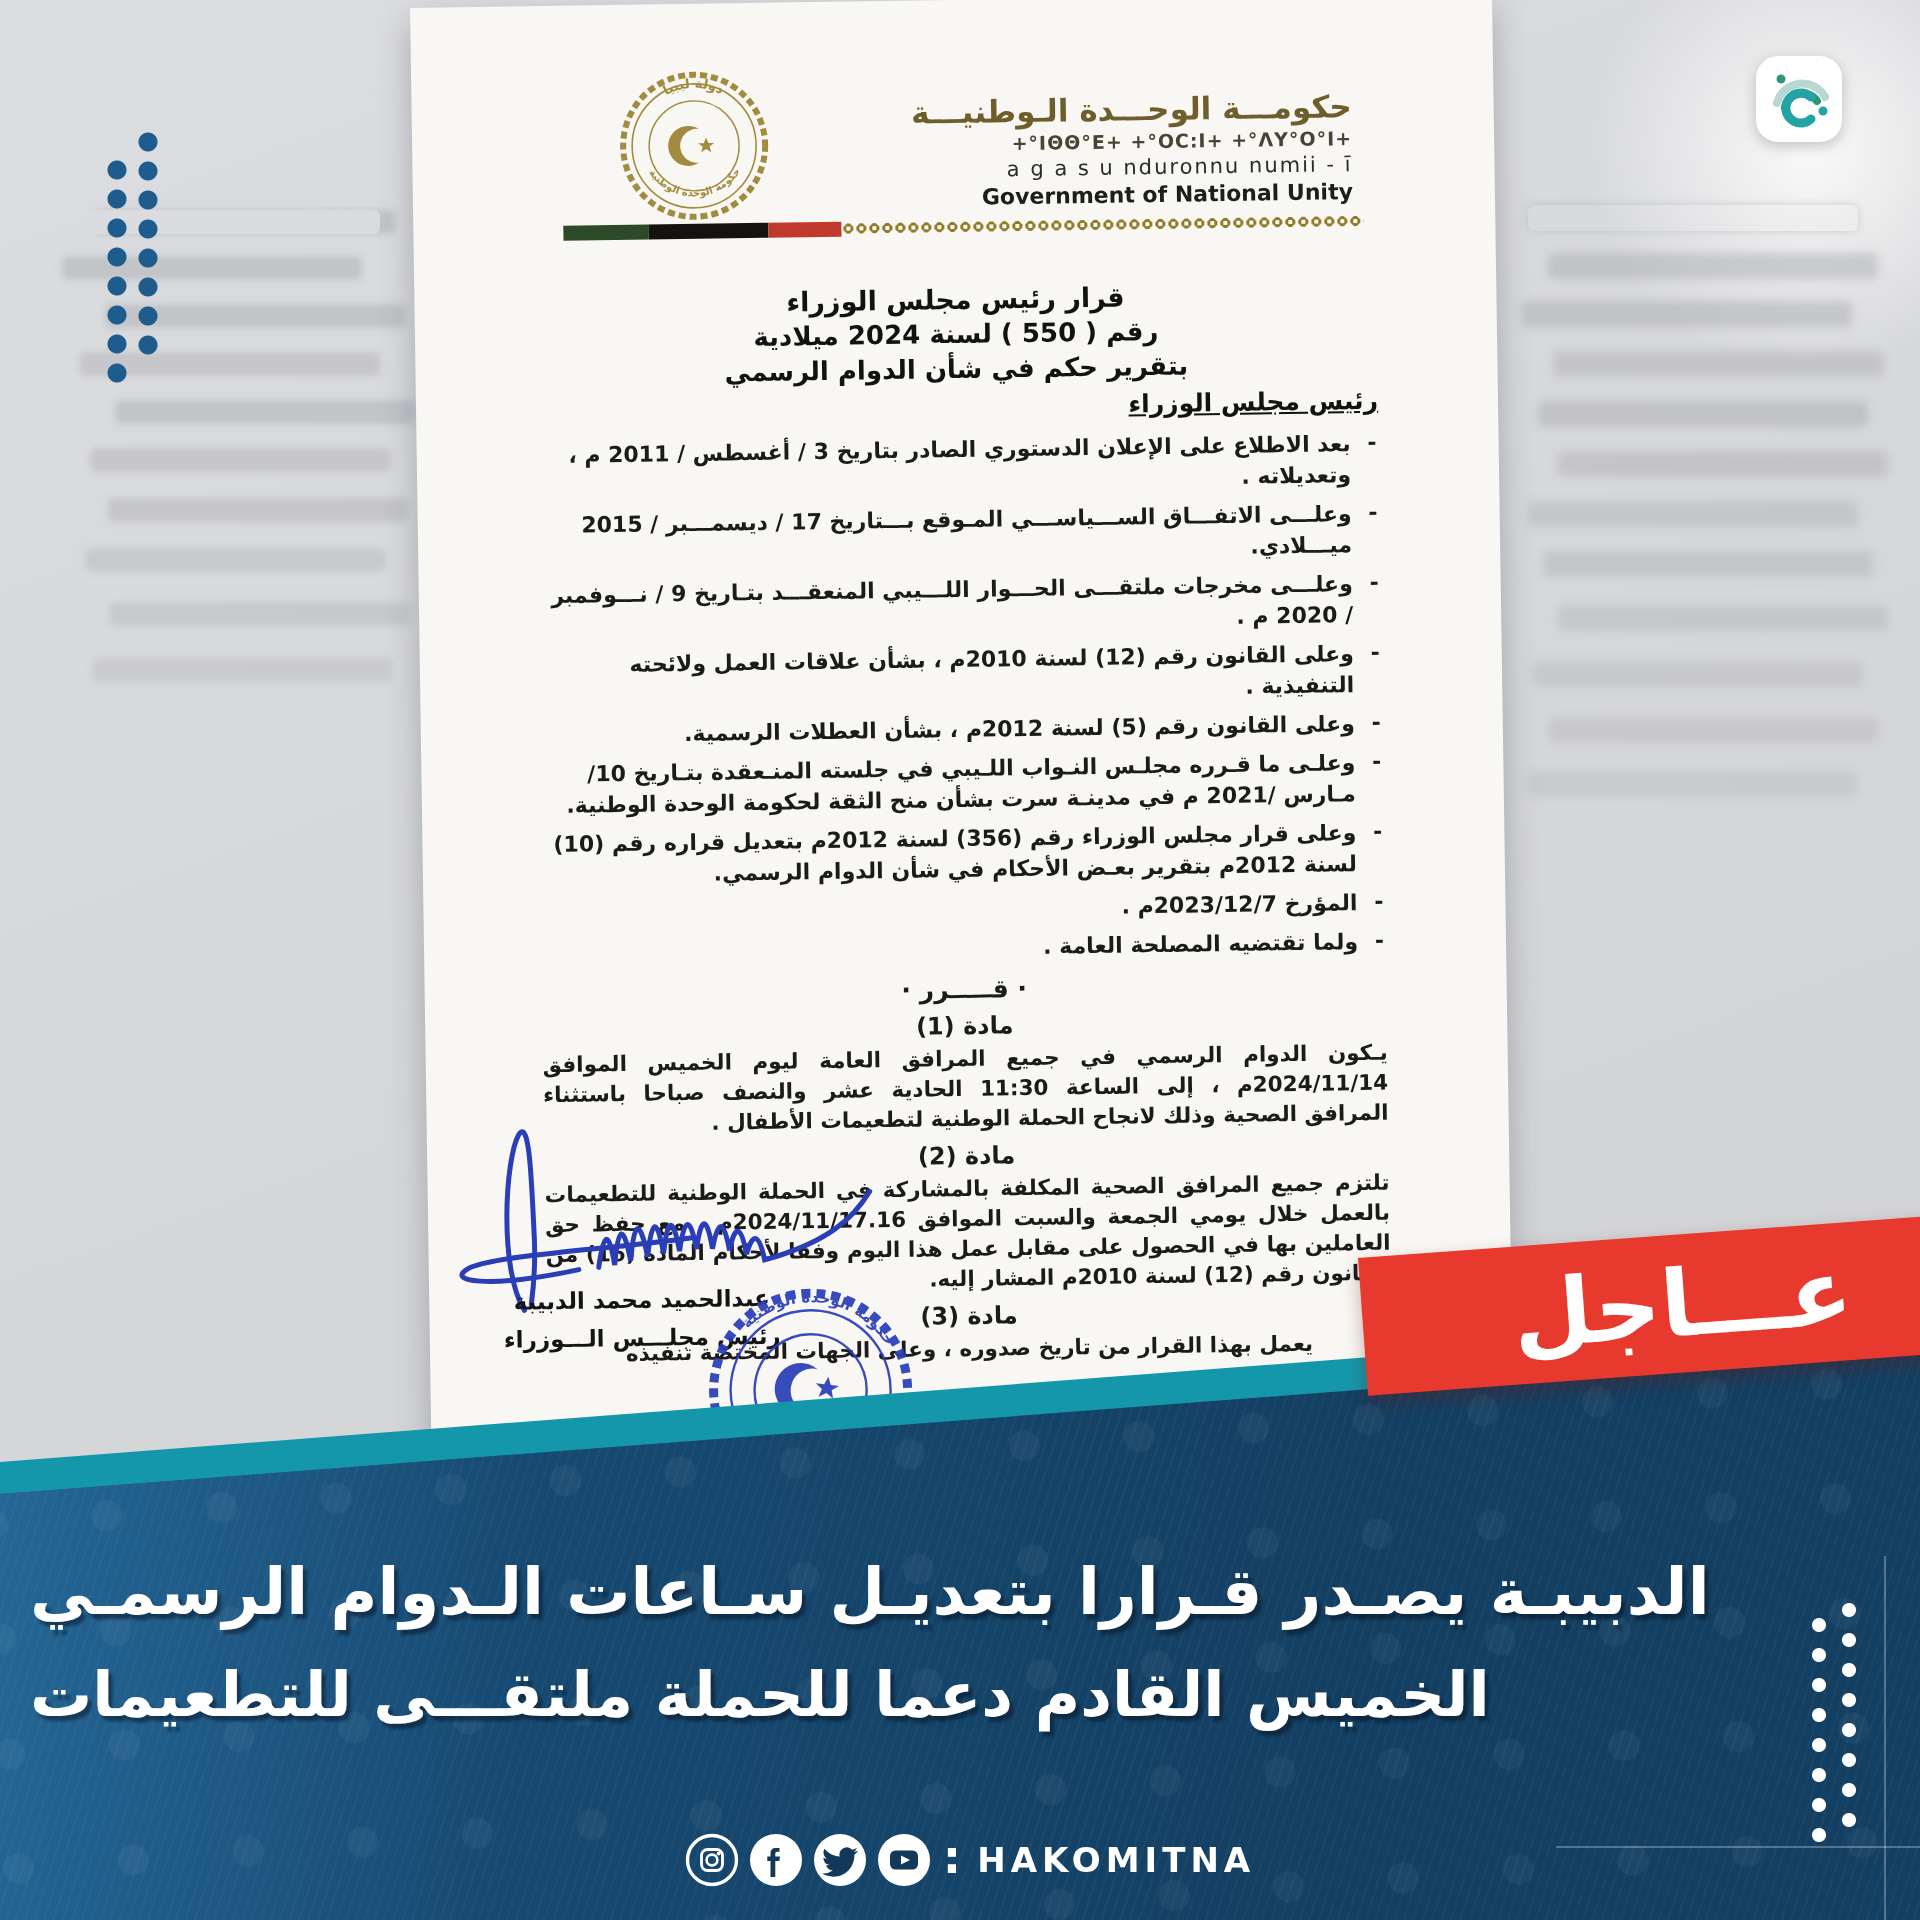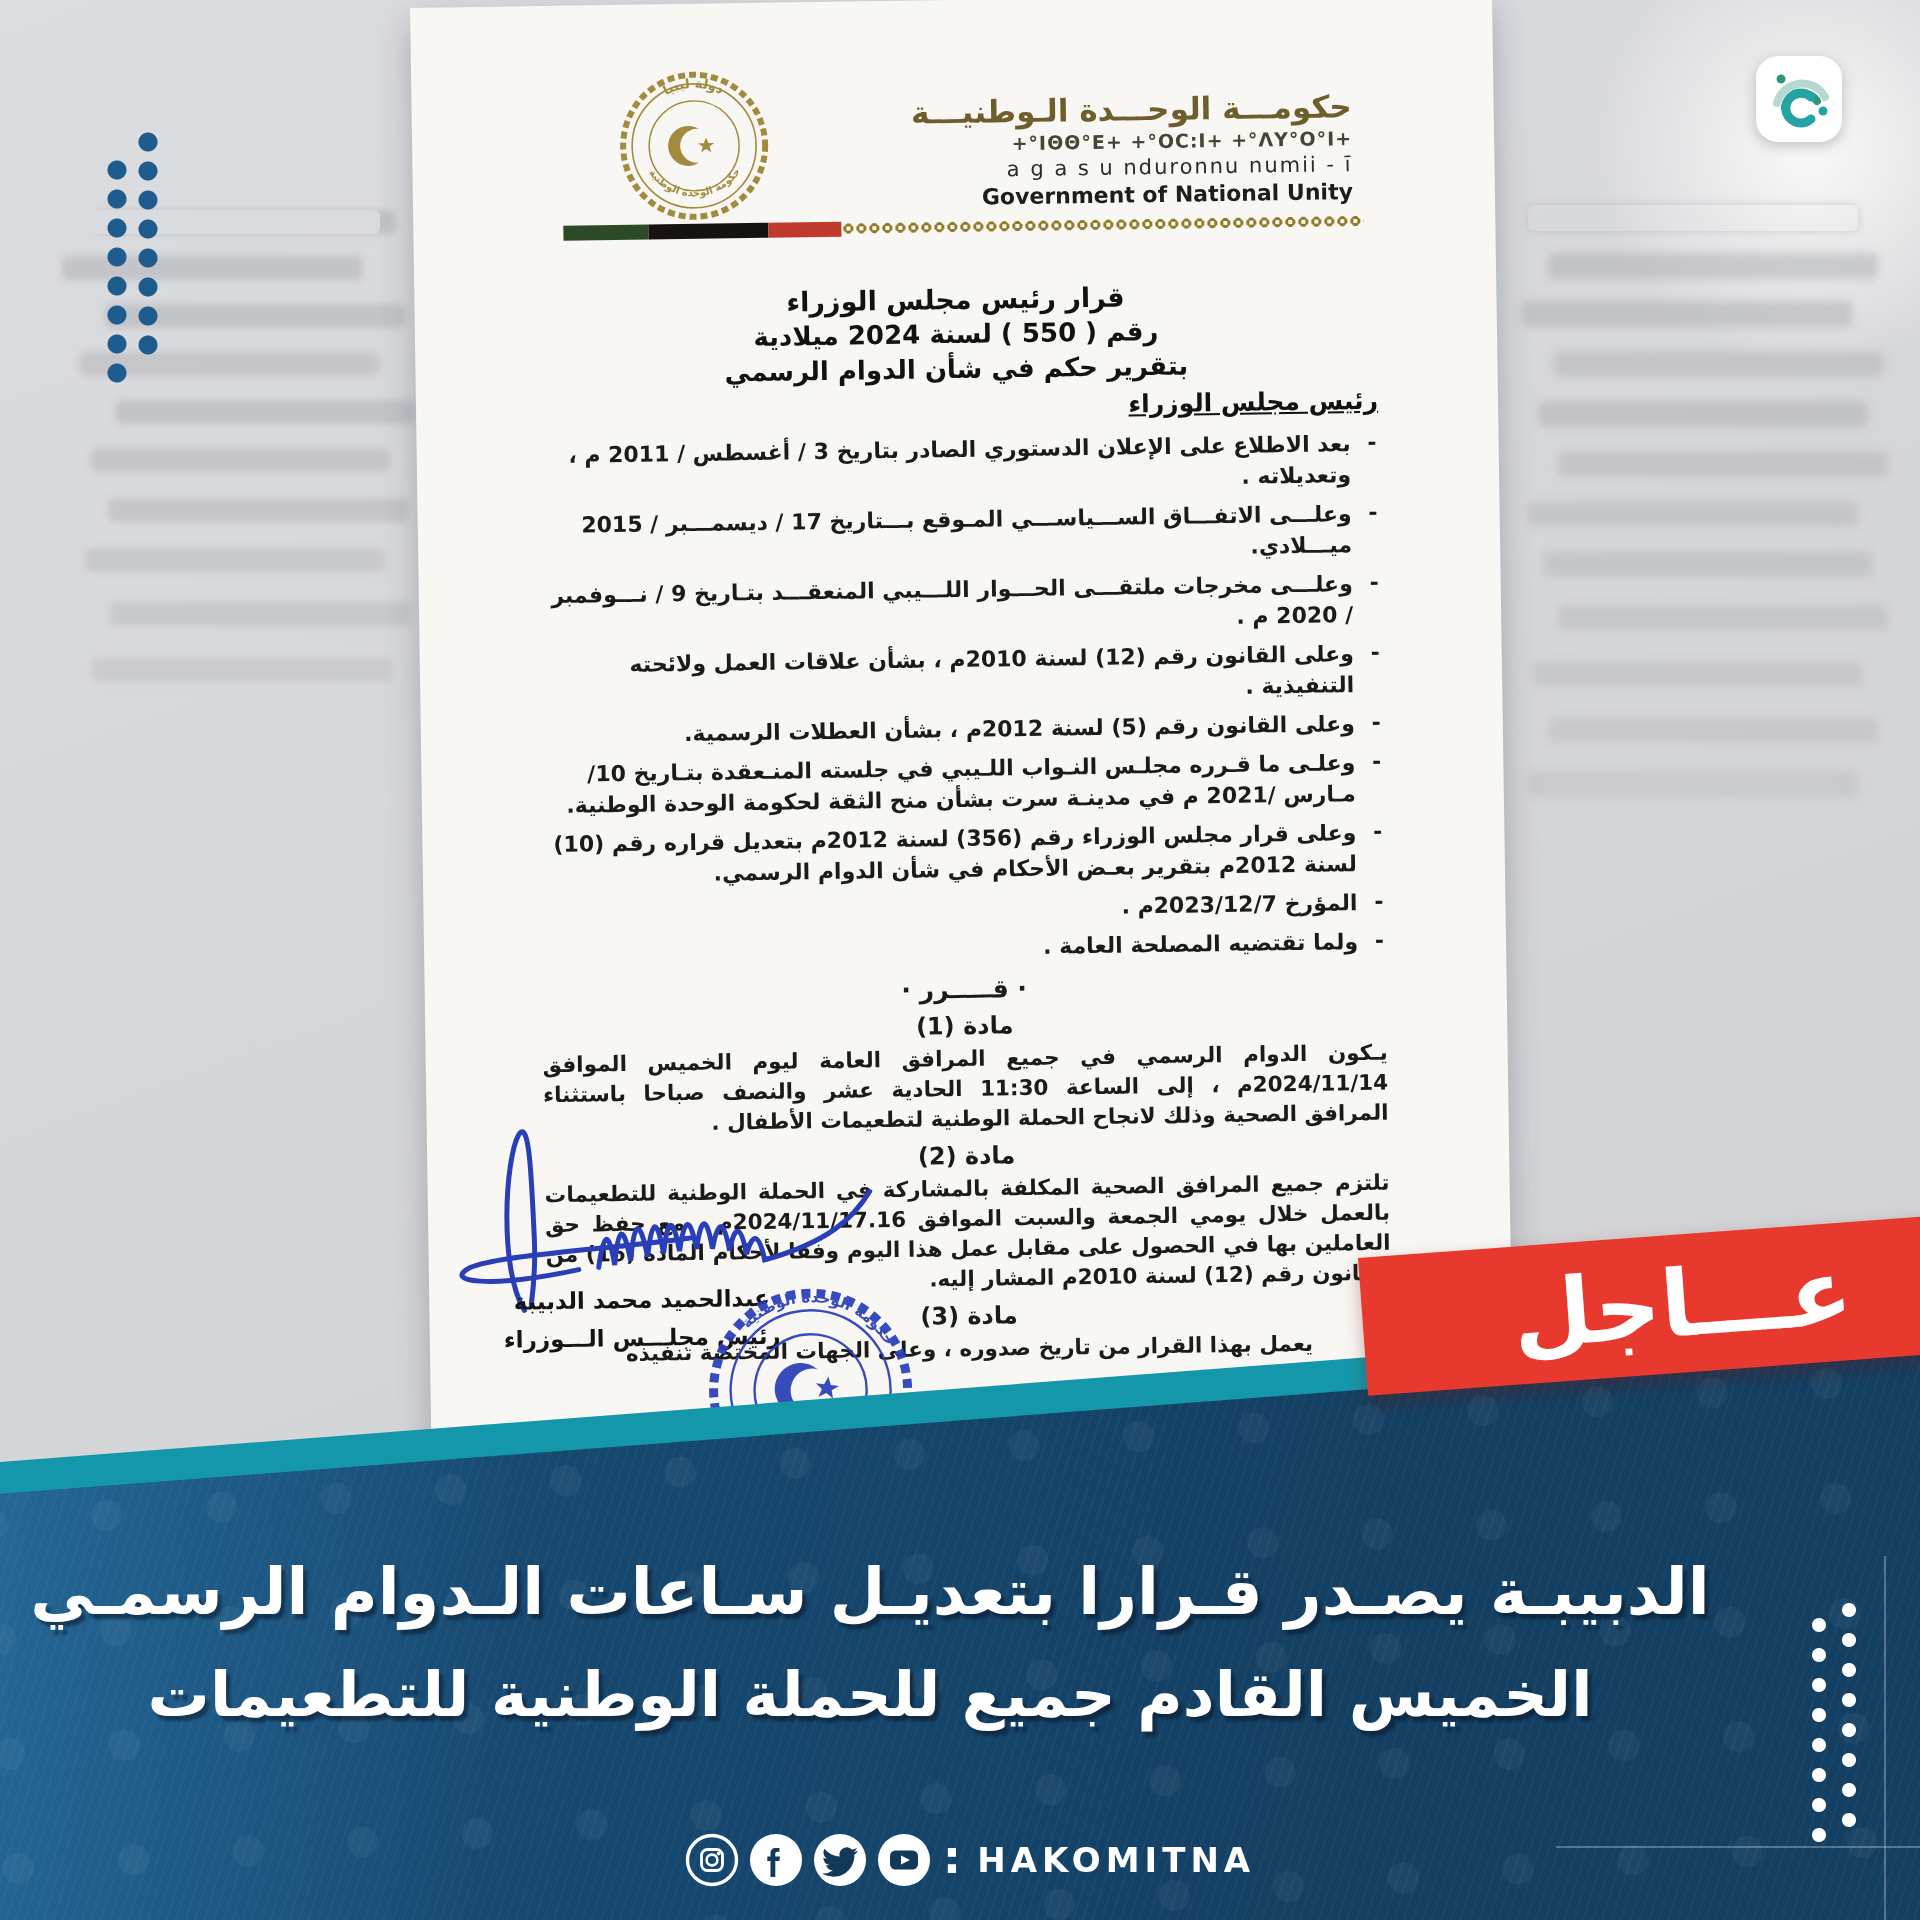--- a/index.html
+++ b/index.html
@@ -66,21 +66,21 @@
     transform:rotate(-4.38deg);transform-origin:0 0;background-color:#133f62;
     background-image:
       radial-gradient(circle at 30px 30px,rgba(255,255,255,.045) 15px,rgba(0,0,0,0) 16px),
       repeating-linear-gradient(112deg,rgba(255,255,255,.03) 0 2px,rgba(0,0,0,0) 2px 9px),
       linear-gradient(100deg,rgba(52,138,196,.55) 0%,rgba(30,94,146,.3) 25%,rgba(0,0,0,0) 60%);
     background-size:115px 115px,auto,auto;}
   .urgent{left:1358px;top:1258px;width:640px;height:138px;background:#e8392e;
     transform:rotate(-4.2deg);transform-origin:0 0;display:flex;align-items:center;justify-content:center;
     color:#fff;font-size:92px;font-weight:bold;box-shadow:0 8px 18px rgba(110,20,12,.35);}
   
-  .headline{left:30px;top:1548px;width:1680px;text-align:center;direction:rtl;color:#fff;
+  .headline{left:30px;top:1548px;width:1680px;text-align:left;direction:rtl;color:#fff;
     font-weight:bold;text-shadow:4px 5px 3px rgba(8,20,35,.5);}
   .hl1{font-size:64px;line-height:1.4;}
   .hl2{font-size:62px;line-height:1.4;margin-top:14px;}
   .wdots{width:26px;background-image:radial-gradient(circle at 13px 13px,#ffffff 6.5px,rgba(0,0,0,0) 7.5px);
     background-size:26px 30px;background-repeat:repeat-y;}
   .vline{left:1884px;top:1556px;width:2px;height:364px;background:rgba(255,255,255,.28);}
   .hline{left:1556px;top:1846px;width:364px;height:2px;background:rgba(255,255,255,.28);}
   
   .social{left:660px;top:1828px;width:620px;height:64px;display:flex;align-items:center;
     justify-content:center;gap:10px;color:#fff;}
@@ -202,21 +202,21 @@
 
   <div class="abs teal"></div>
   <div class="abs navy"></div>
 
   <div class="abs urgent">
     <span>عـــاجل</span>
   </div>
 
   <div class="abs headline">
     <div class="hl1">الدبيبـة يصـدر قـرارا بتعديـل سـاعات الـدوام الرسمـي</div>
-    <div class="hl2">الخميس القادم جميع للحملة الوطنية للتطعيمات</div>
+    <div class="hl2">الخميس القادم دعما للحملة ملتقـــى للتطعيمات</div>
   </div>
 
   <div class="abs wdots" style="left:1806px;top:1612px;height:240px;"></div>
   <div class="abs wdots" style="left:1836px;top:1597px;height:240px;"></div>
   <div class="abs vline"></div>
   <div class="abs hline"></div>
 
   <div class="abs social">
     <svg class="sicon" viewBox="0 0 54 54">
       <circle cx="27" cy="27" r="24.5" fill="none" stroke="#fff" stroke-width="3.4"></circle>

